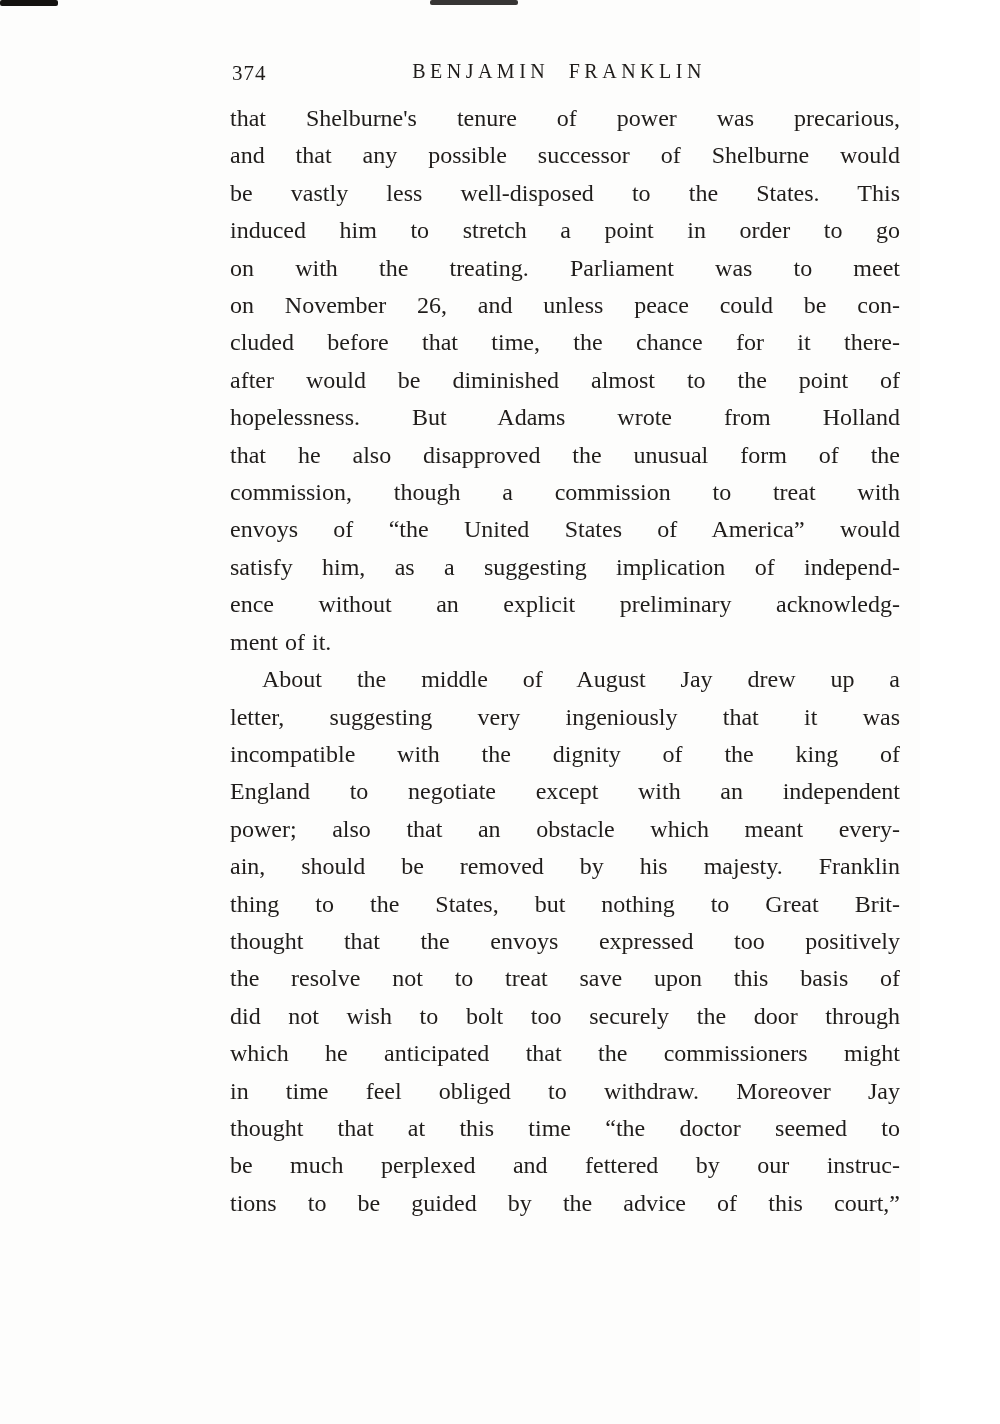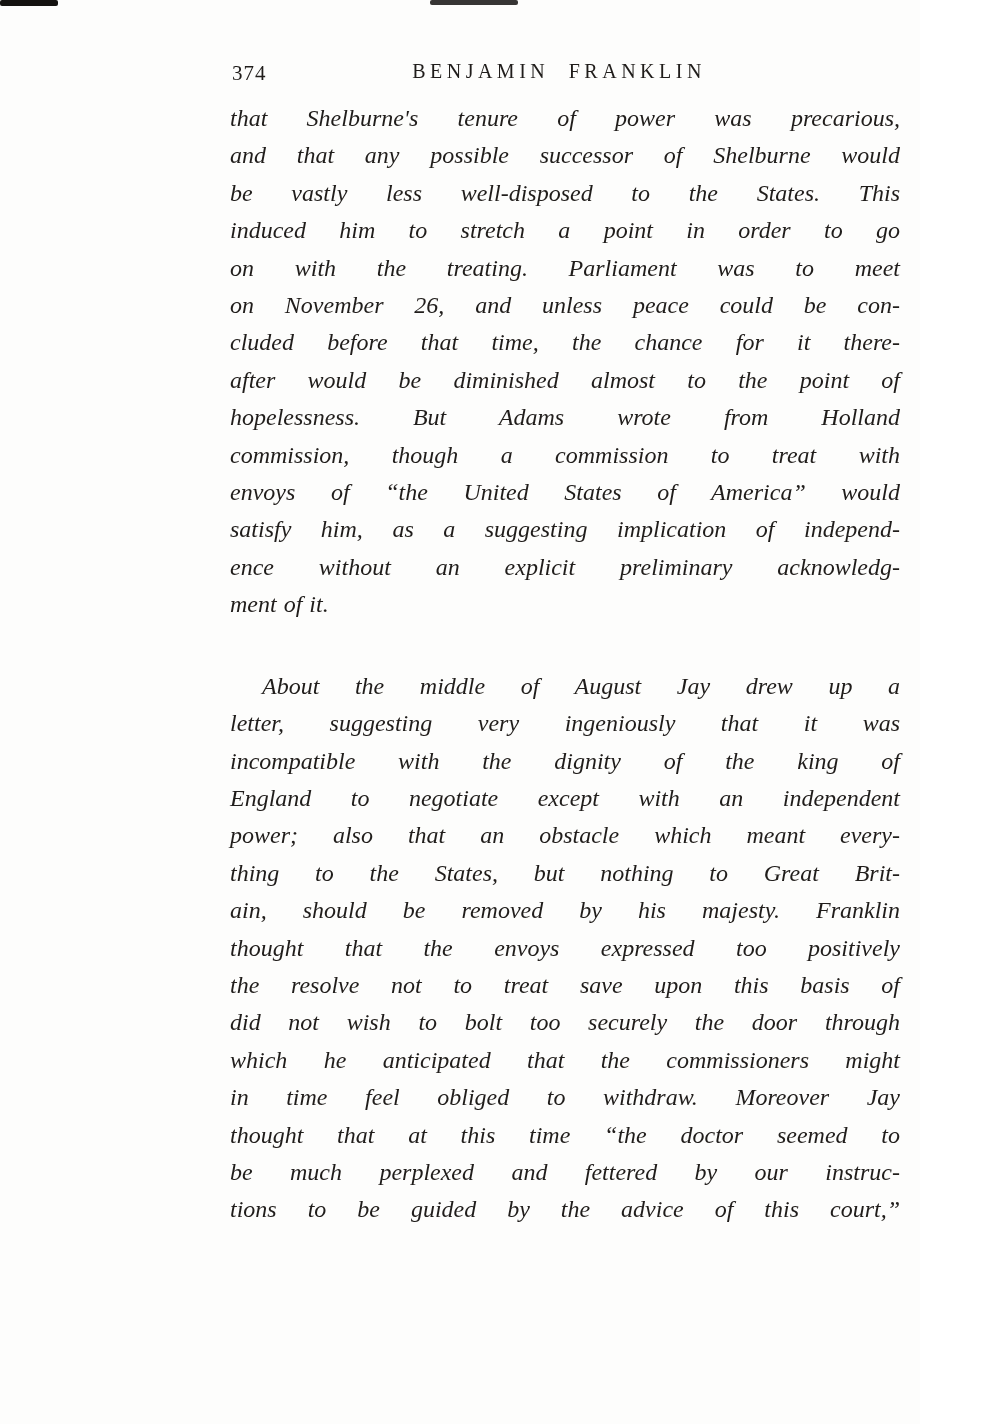--- a/index.html
+++ b/index.html
@@ -54,23 +54,22 @@
     left: 230px;
     width: 670px;
     font-size: 24px;
     line-height: 37.4px;
     word-spacing: 1px;
   }
   .line {
     text-align: justify;
     text-align-last: justify;
     text-justify: inter-word;
-    font-style: italic;
   }
-  .line.indent { text-indent: 32px; margin-top: 44px; }
+  .line.indent { text-indent: 32px; }
   .line.short-last { text-align-last: left; }
 </style>
 </head>
 <body>
 
 <div class="page">
   <div class="scan-artifact a1"></div>
   <div class="scan-artifact a2"></div>
 
   <div class="header-row">
@@ -82,34 +81,35 @@
       <div class="paragraph">
         <div class="line">that Shelburne's tenure of power was precarious,</div>
         <div class="line">and that any possible successor of Shelburne would</div>
         <div class="line">be vastly less well-disposed to the States.  This</div>
         <div class="line">induced him to stretch a point in order to go</div>
         <div class="line">on with the treating.  Parliament was to meet</div>
         <div class="line">on November 26, and unless peace could be con-</div>
         <div class="line">cluded before that time, the chance for it there-</div>
         <div class="line">after would be diminished almost to the point of</div>
         <div class="line">hopelessness.  But Adams wrote from Holland</div>
+        <div class="line">that he also disapproved the unusual form of the</div>
         <div class="line">commission, though a commission to treat with</div>
         <div class="line">envoys of “the United States of America” would</div>
         <div class="line">satisfy him, as a suggesting implication of independ-</div>
         <div class="line">ence without an explicit preliminary acknowledg-</div>
         <div class="line short-last">ment of it.</div>
       </div>
       <div class="paragraph">
         <div class="line indent">About the middle of August Jay drew up a</div>
         <div class="line">letter, suggesting very ingeniously that it was</div>
         <div class="line">incompatible with the dignity of the king of</div>
         <div class="line">England to negotiate except with an independent</div>
         <div class="line">power; also that an obstacle which meant every-</div>
+        <div class="line">ain, should be removed by his majesty.  Franklin</div>
         <div class="line">thing to the States, but nothing to Great Brit-</div>
-        <div class="line">ain, should be removed by his majesty.  Franklin</div>
         <div class="line">thought that the envoys expressed too positively</div>
         <div class="line">the resolve not to treat save upon this basis of</div>
         <div class="line">did not wish to bolt too securely the door through</div>
         <div class="line">which he anticipated that the commissioners might</div>
         <div class="line">in time feel obliged to withdraw.  Moreover Jay</div>
         <div class="line">thought that at this time “the doctor seemed to</div>
         <div class="line">be much perplexed and fettered by our instruc-</div>
         <div class="line">tions to be guided by the advice of this court,”</div>
       </div>
     </div>

